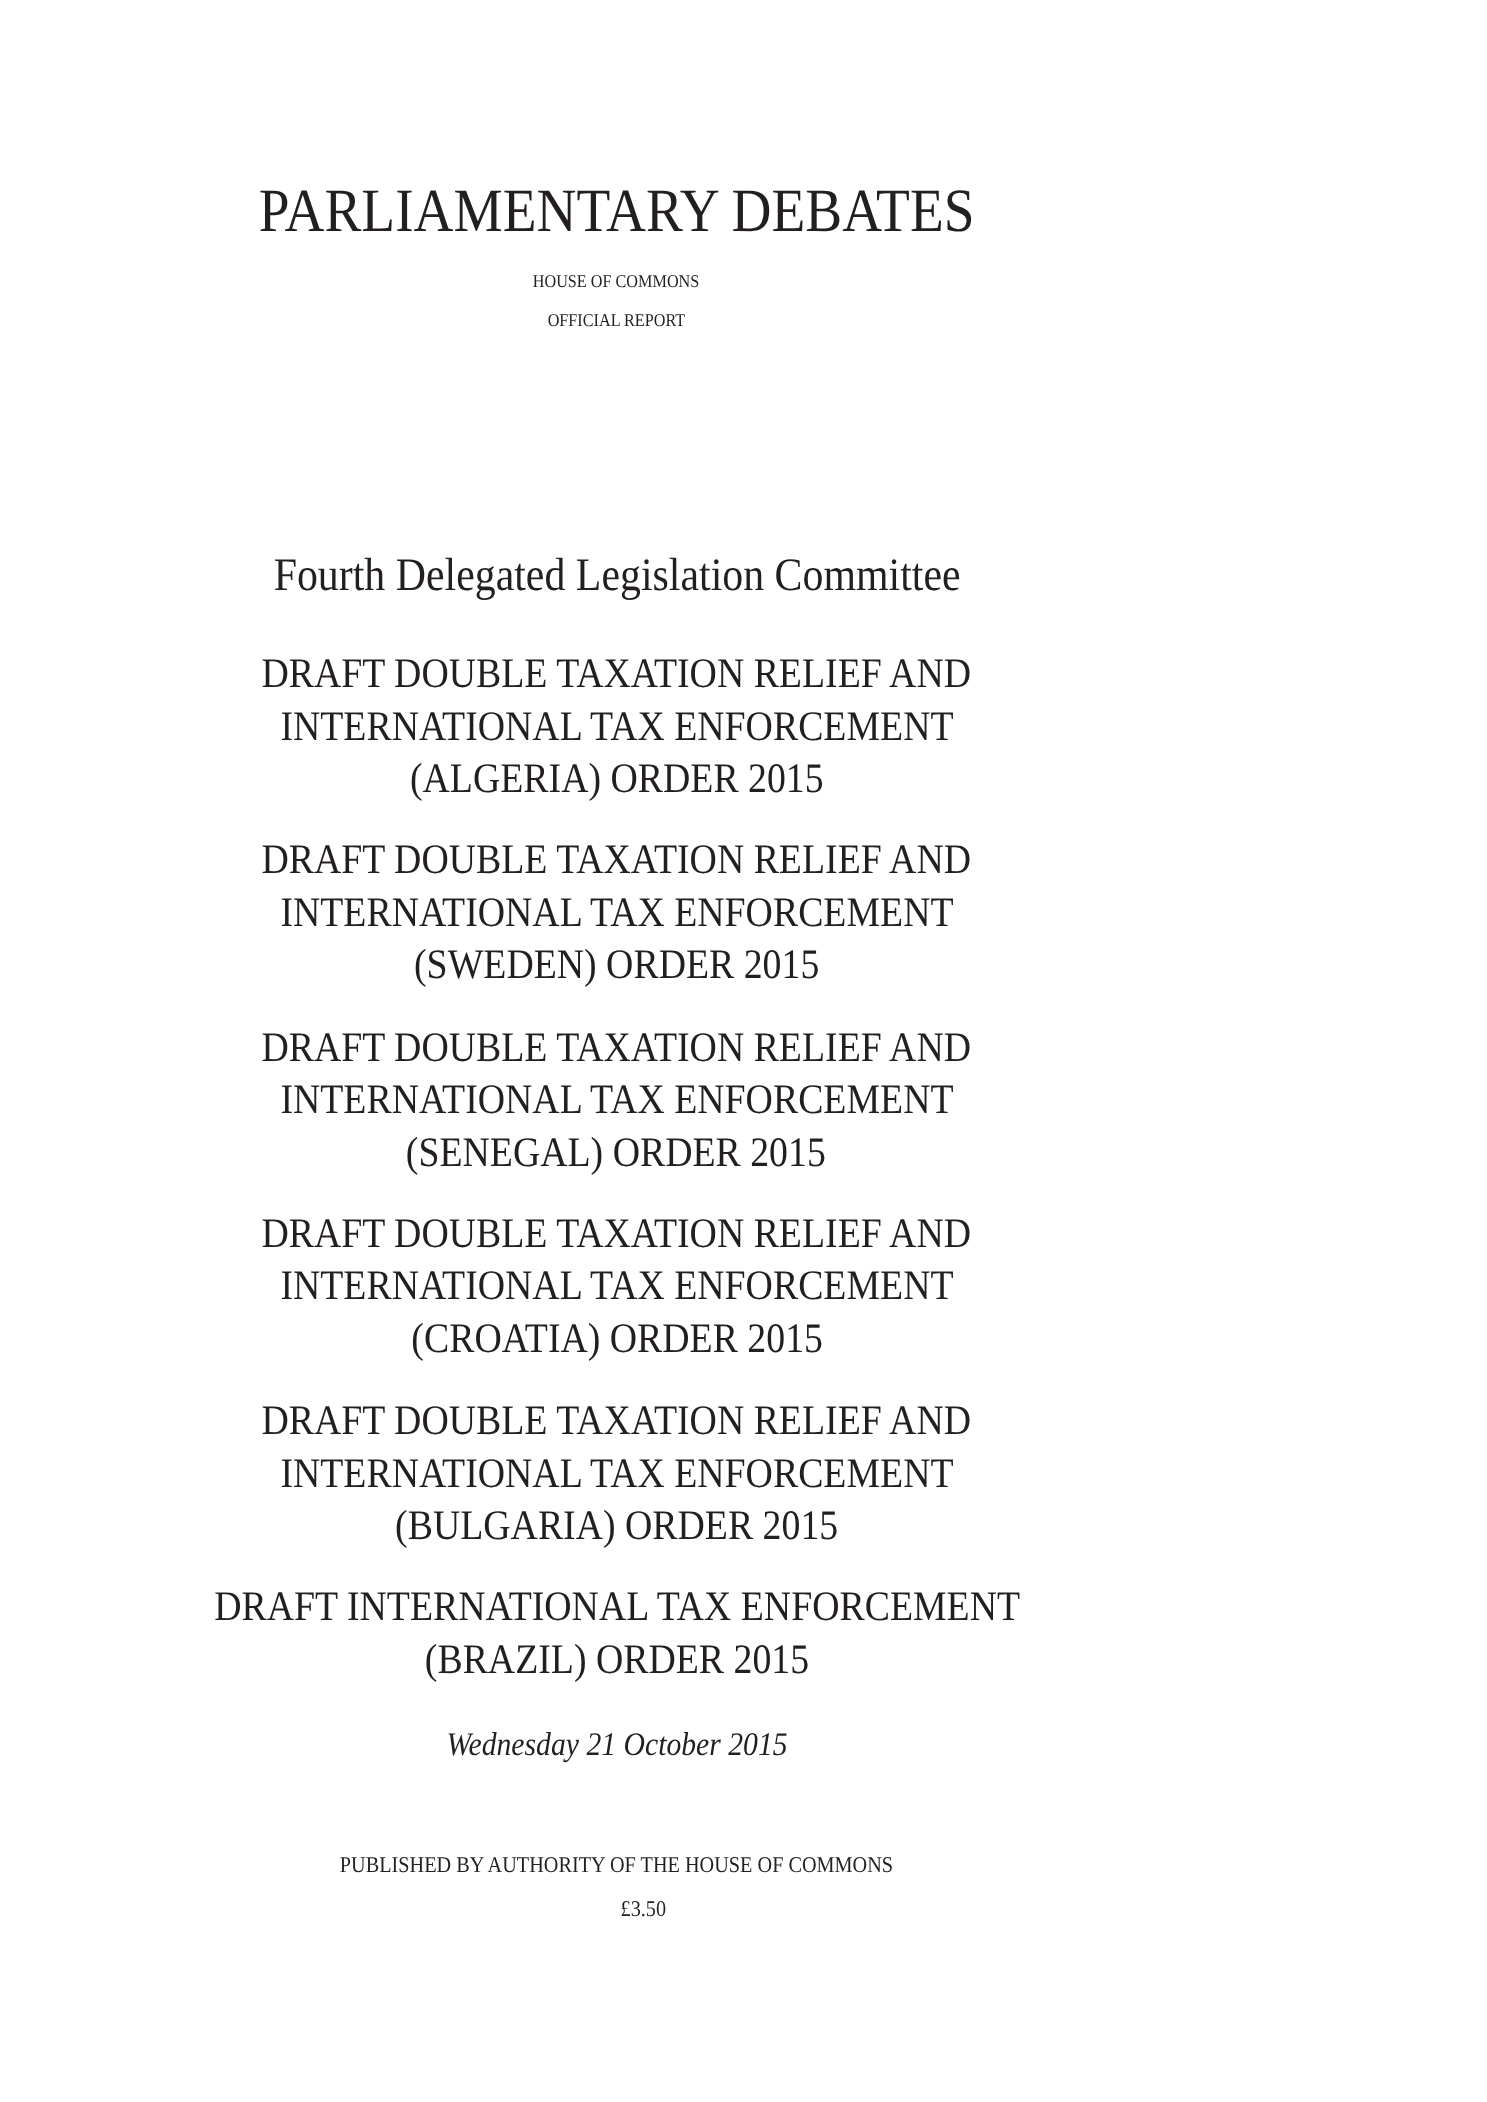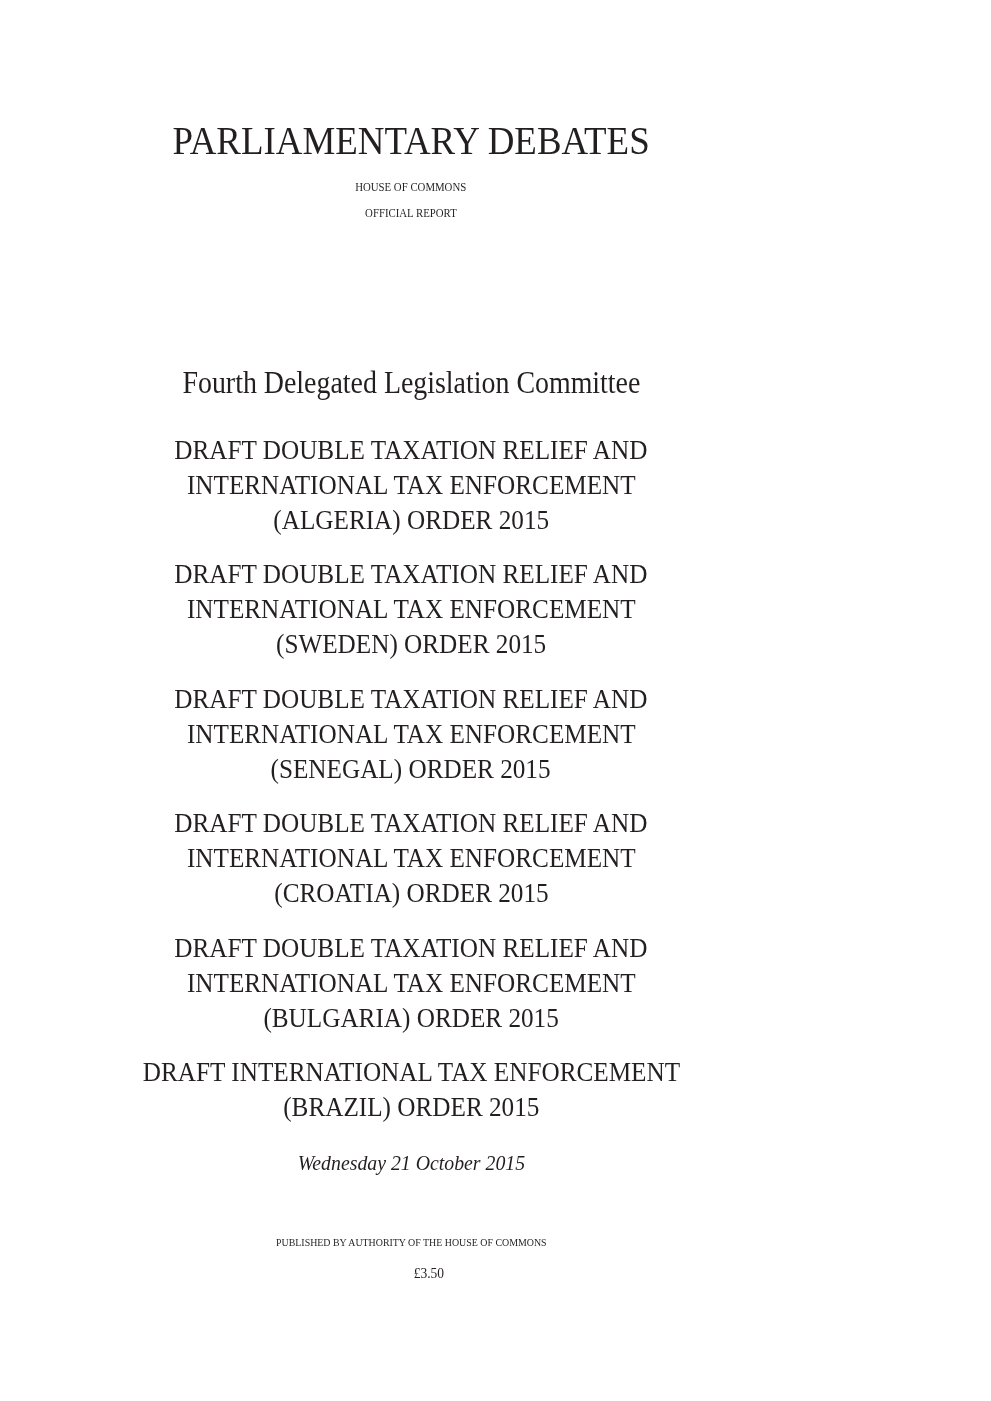--- a/index.html
+++ b/index.html
@@ -10,21 +10,21 @@
   .line {
     position: absolute; left: 4px; width: 814px; text-align: center;
     white-space: nowrap;
   }
   .cond { display: inline-block; transform: scaleX(0.9); transform-origin: center; }
   .title { top: 116px; font-size: 41px; line-height: 48px; }
   .sub { font-size: 12px; line-height: 26px; }
   .committee { top: 344px; font-size: 31px; line-height: 38px; margin-top: 20px; }
   .order { font-size: 28px; line-height: 35px; }
   .date { top: 1150px; font-size: 22px; font-style: italic; }
-  .pub { top: 1236px; font-size: 11px; }
+  .pub { top: 1236px; font-size: 15px; }
   .price { top: 1265px; font-size: 15px; padding-left: 18px; }
 </style>
 </head>
 <body>
 
 <div class="line title"><span class="cond">PARLIAMENTARY DEBATES</span></div>
 <div class="line sub" style="top:174px"><span class="cond">HOUSE OF COMMONS</span></div>
 <div class="line sub" style="top:200px"><span class="cond">OFFICIAL REPORT</span></div>
 
 <div class="line committee"><span class="cond">Fourth Delegated Legislation Committee</span></div>

